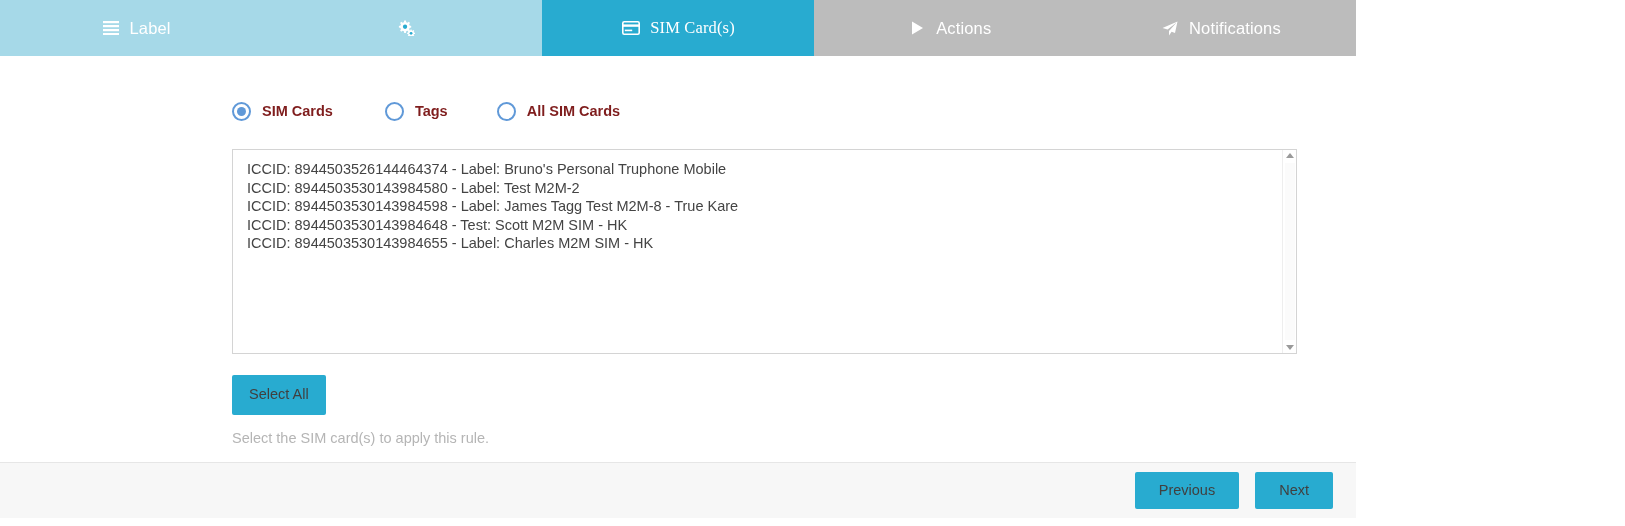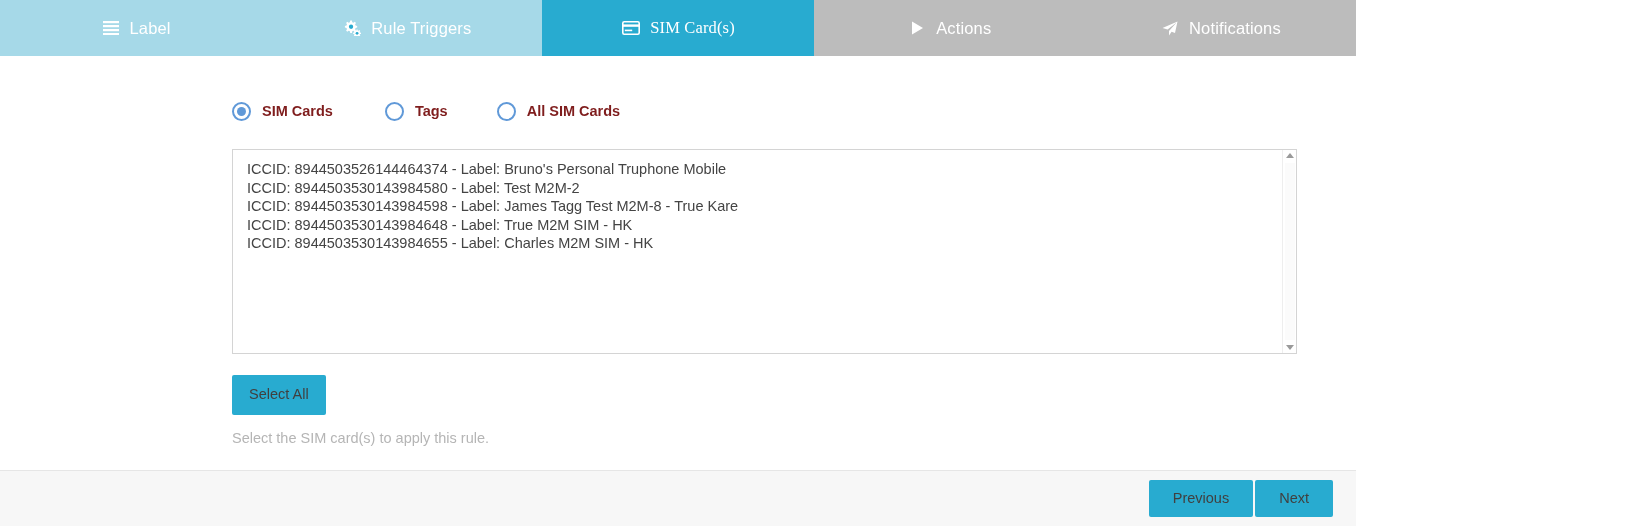--- a/index.html
+++ b/index.html
@@ -190,30 +190,30 @@
   .help-text {
     margin-top: 15px;
     font-size: 14.5px;
     color: #b5b5b5;
   }
 
   
   .footer {
     position: absolute;
     left: 0;
-    bottom: 0;
+    bottom: 8px;
     width: 100%;
     height: 56px;
     background: #f7f7f7;
     border-top: 1px solid #e6e6e6;
     display: flex;
     align-items: center;
     justify-content: flex-end;
     padding-right: 23px;
-    gap: 2px;
+    gap: 16px;
   }
   .footer .btn {
     padding: 11px 24px 12px 24px;
     font-size: 14.5px;
   }
 </style>
 </head>
 <body>
 
 <div class="wizard">
@@ -238,21 +238,20 @@
           <g fill="#ffffff">
             <path d="M6.2 0.6 L7.9 0.6 L8.2 2.2 L9.5 2.7 L10.8 1.8 L12 3 L11.1 4.3 L11.6 5.6 L13.2 5.9 L13.2 7.6 L11.6 7.9 L11.1 9.2 L12 10.5 L10.8 11.7 L9.5 10.8 L8.2 11.3 L7.9 12.9 L6.2 12.9 L5.9 11.3 L4.6 10.8 L3.3 11.7 L2.1 10.5 L3 9.2 L2.5 7.9 L0.9 7.6 L0.9 5.9 L2.5 5.6 L3 4.3 L2.1 3 L3.3 1.8 L4.6 2.7 L5.9 2.2 Z"></path>
             <circle cx="7.05" cy="6.75" r="2.15" fill="#28abd0"></circle>
           </g>
           <g fill="#ffffff">
             <path d="M12.5 9.4 L13.6 9.4 L13.8 10.4 L14.6 10.7 L15.5 10.1 L16.3 10.9 L15.7 11.8 L16 12.6 L17 12.8 L17 13.9 L16 14.1 L15.7 14.9 L16.3 15.8 L15.5 16.6 L14.6 16 L13.8 16.3 L13.6 17.3 L12.5 17.3 L12.3 16.3 L11.5 16 L10.6 16.6 L9.8 15.8 L10.4 14.9 L10.1 14.1 L9.1 13.9 L9.1 12.8 L10.1 12.6 L10.4 11.8 L9.8 10.9 L10.6 10.1 L11.5 10.7 L12.3 10.4 Z"></path>
             <circle cx="13.05" cy="13.35" r="1.4" fill="#28abd0"></circle>
           </g>
         </svg>
       </span>
-      <span class="tab-label">Rule Triggers</span>
     </div>
 
     <div class="tab active">
       <span class="tab-icon">
         <svg width="18" height="14" viewBox="0 0 18 14">
           <rect x="0.8" y="0.8" width="16.4" height="12.4" rx="1.4" ry="1.4" fill="none" stroke="#ffffff" stroke-width="1.6"></rect>
           <rect x="0.8" y="3.4" width="16.4" height="2.4" fill="#ffffff"></rect>
           <rect x="2.8" y="8.6" width="7.4" height="1.6" fill="#ffffff"></rect>
         </svg>
       </span>
@@ -310,21 +309,21 @@
       </label>
 
     </div>
 
     
     <div class="listbox">
       <div class="list-inner">
         <div class="list-item">ICCID: 8944503526144464374 - Label: Bruno's Personal Truphone Mobile</div>
         <div class="list-item">ICCID: 8944503530143984580 - Label: Test M2M-2</div>
         <div class="list-item">ICCID: 8944503530143984598 - Label: James Tagg Test M2M-8 - True Kare</div>
-        <div class="list-item">ICCID: 8944503530143984648 - Label: True M2M SIM - HK</div>
+        <div class="list-item">ICCID: 8944503530143984648 - Test: Scott M2M SIM - HK</div>
         <div class="list-item">ICCID: 8944503530143984655 - Label: Charles M2M SIM - HK</div>
       </div>
       <div class="scroll">
         <div class="scroll-track"></div>
         <span class="scroll-arrow up"></span>
         <span class="scroll-arrow down"></span>
       </div>
     </div>
 
     

